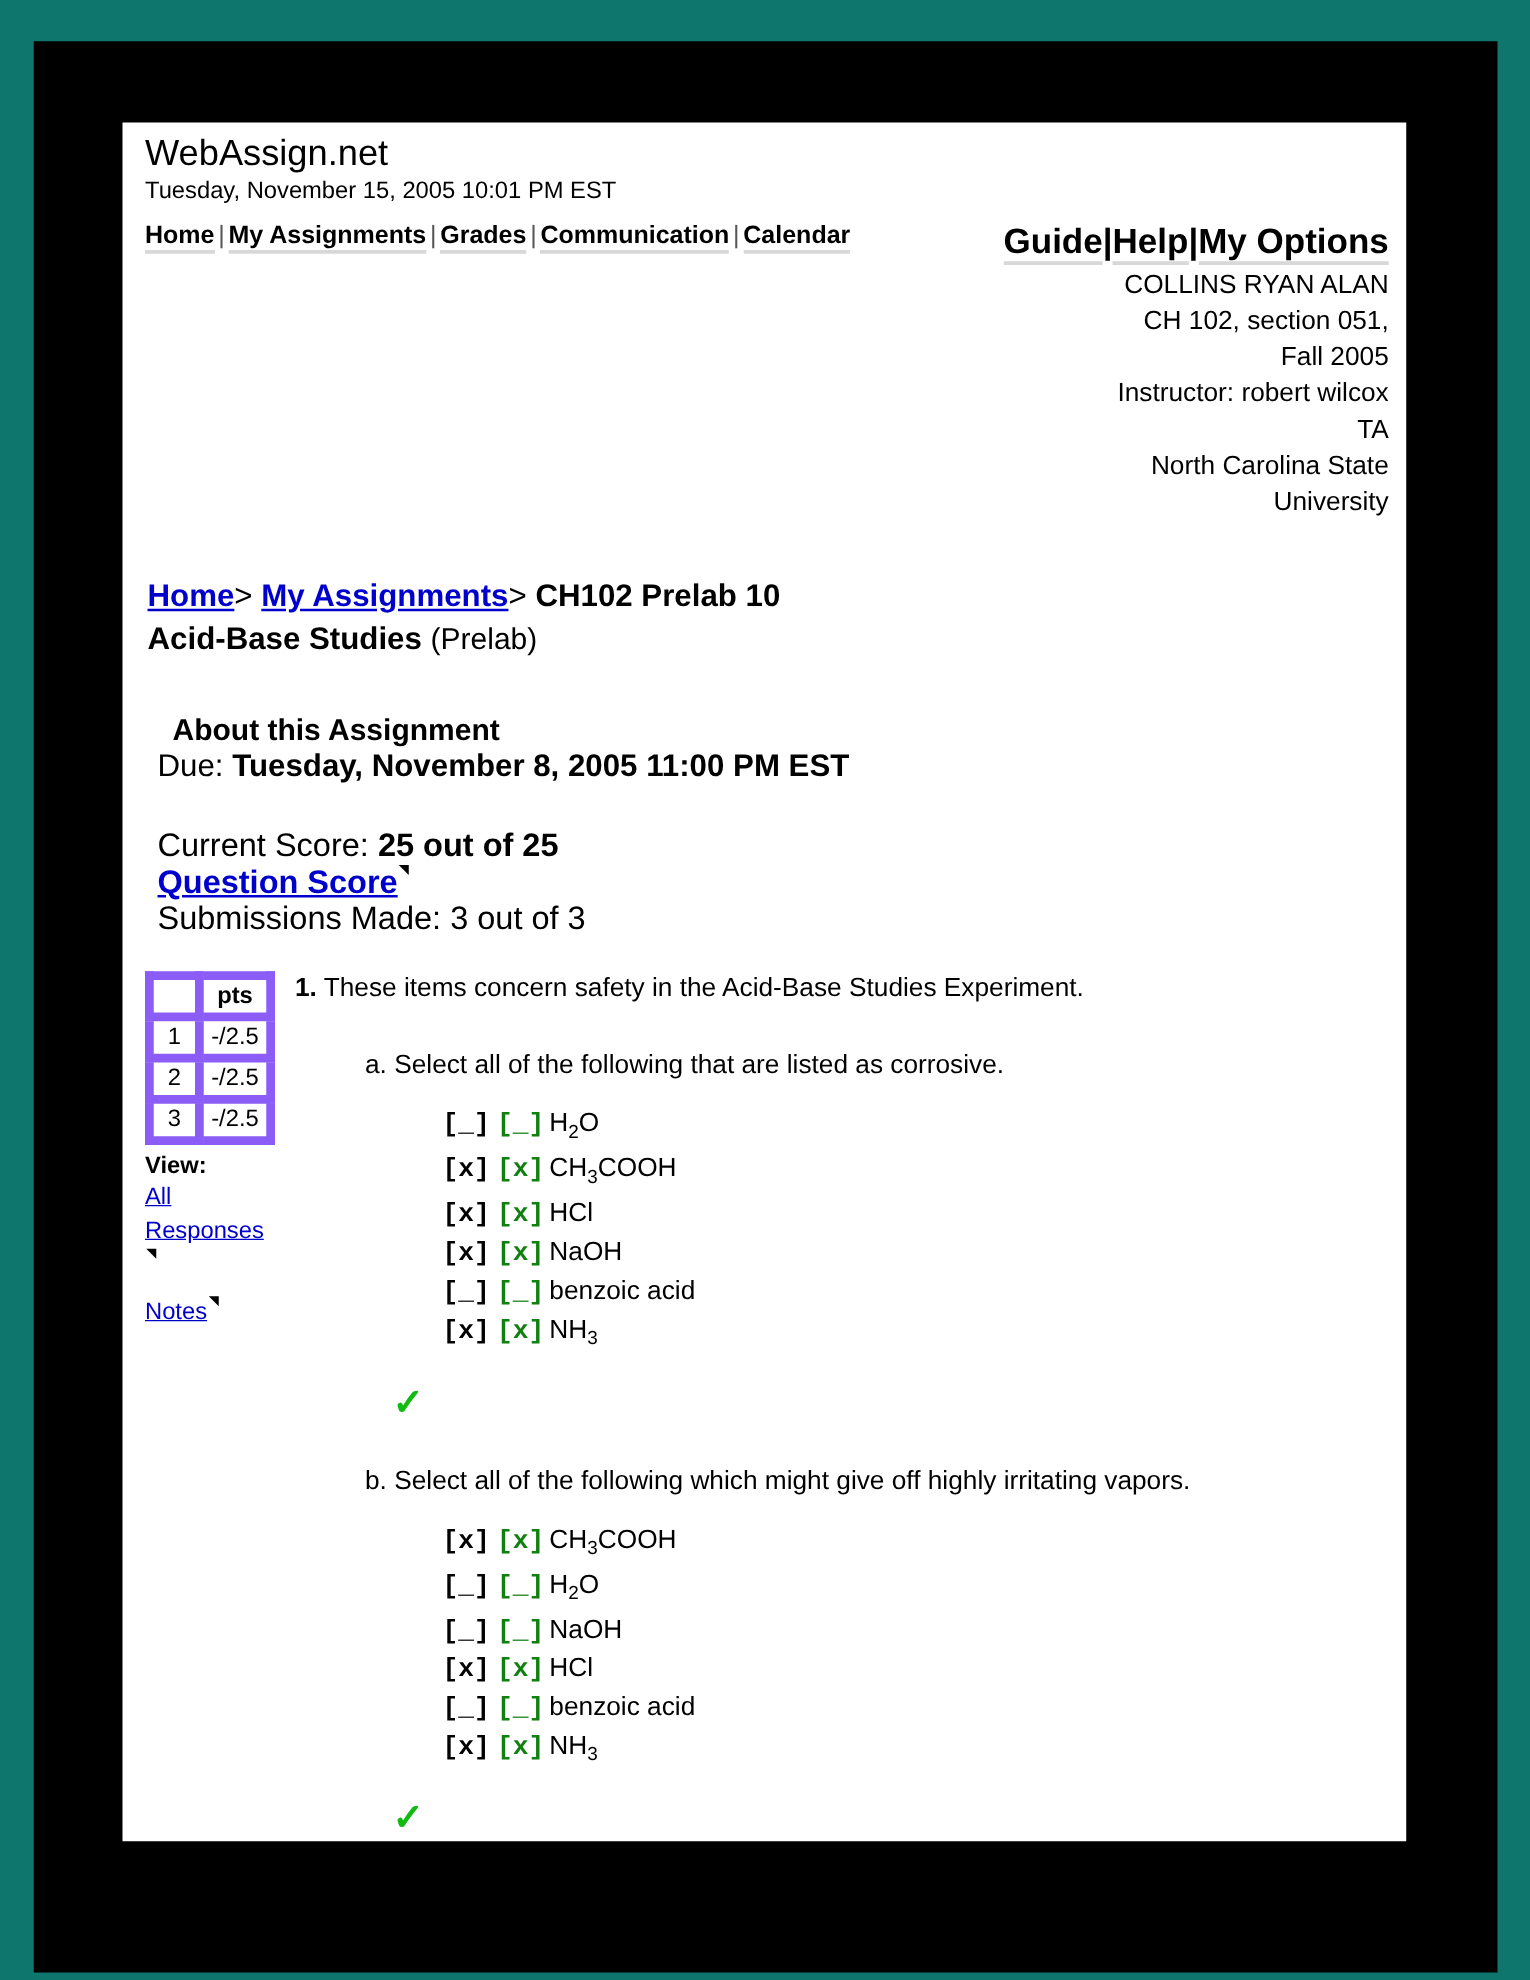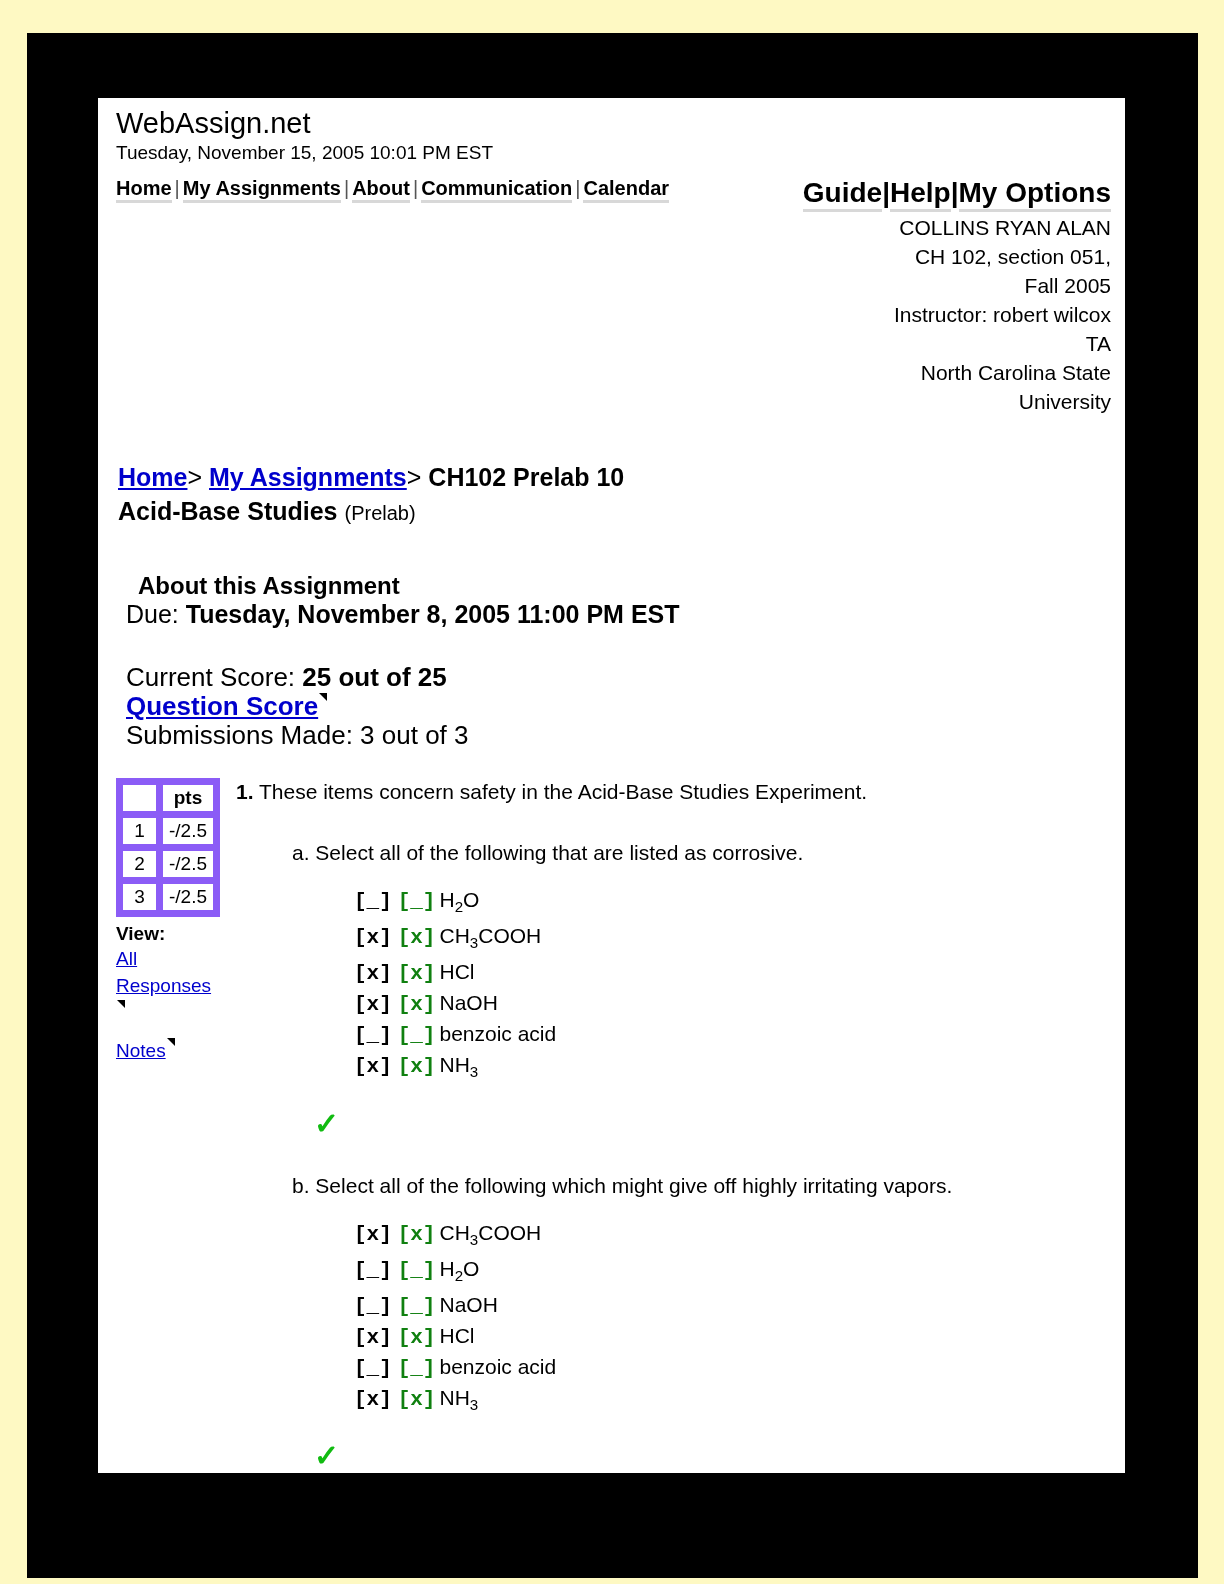--- a/index.html
+++ b/index.html
@@ -11,21 +11,21 @@
   body {
     width: 1224px;
     height: 1584px;
     font-family: "Liberation Sans", sans-serif;
     overflow: hidden;
   }
   .screen {
     position: relative;
     width: 1224px;
     height: 1584px;
-    background: #fef9c3;
+    background: #0f766e;
   }
   
   .frame {
     position: absolute;
     left: 27px;
     top: 33px;
     width: 1171px;
     height: 1545px;
     background: #000000;
   }
@@ -125,21 +125,21 @@
     font-size: 25px;
     font-weight: bold;
     color: #000;
     line-height: 34px;
   }
   .crumb a {
     color: #0000cc;
     text-decoration: underline;
   }
   .crumb .gt { font-weight: normal; }
-  .crumb .paren { font-weight: normal; font-size: 20px; }
+  .crumb .paren { font-weight: normal; font-size: 24px; }
 
   
   .about {
     margin-top: 42px;
     padding-left: 28px;
     font-size: 24px;
     font-weight: bold;
     color: #000;
   }
   .due {
@@ -255,21 +255,21 @@
     <div class="inner">
 
       <div class="hdr">
         <div class="hdr-left">
           <div class="brand">WebAssign.net</div>
           <div class="datetime">Tuesday, November 15, 2005 10:01 PM EST</div>
         </div>
       </div>
 
       <div class="navrow">
-        <div class="nav"><a class="navlink" href="#">Home</a><span class="sep">|</span><a class="navlink" href="#">My Assignments</a><span class="sep">|</span><a class="navlink" href="#">About</a><span class="sep">|</span><a class="navlink" href="#">Communication</a><span class="sep">|</span><a class="navlink" href="#">Calendar</a></div>
+        <div class="nav"><a class="navlink" href="#">Home</a><span class="sep">|</span><a class="navlink" href="#">My Assignments</a><span class="sep">|</span><a class="navlink" href="#">Grades</a><span class="sep">|</span><a class="navlink" href="#">Communication</a><span class="sep">|</span><a class="navlink" href="#">Calendar</a></div>
 
         <div class="nav-right"><a class="navlink" href="#">Guide</a><span class="sep">|</span><a class="navlink" href="#">Help</a><span class="sep">|</span><a class="navlink" href="#">My Options</a></div>
       </div>
 
       <div class="course">
         <div>COLLINS RYAN ALAN</div>
         <div>CH 102, section 051,</div>
         <div>Fall 2005</div>
         <div>Instructor: robert wilcox</div>
         <div>TA</div>

